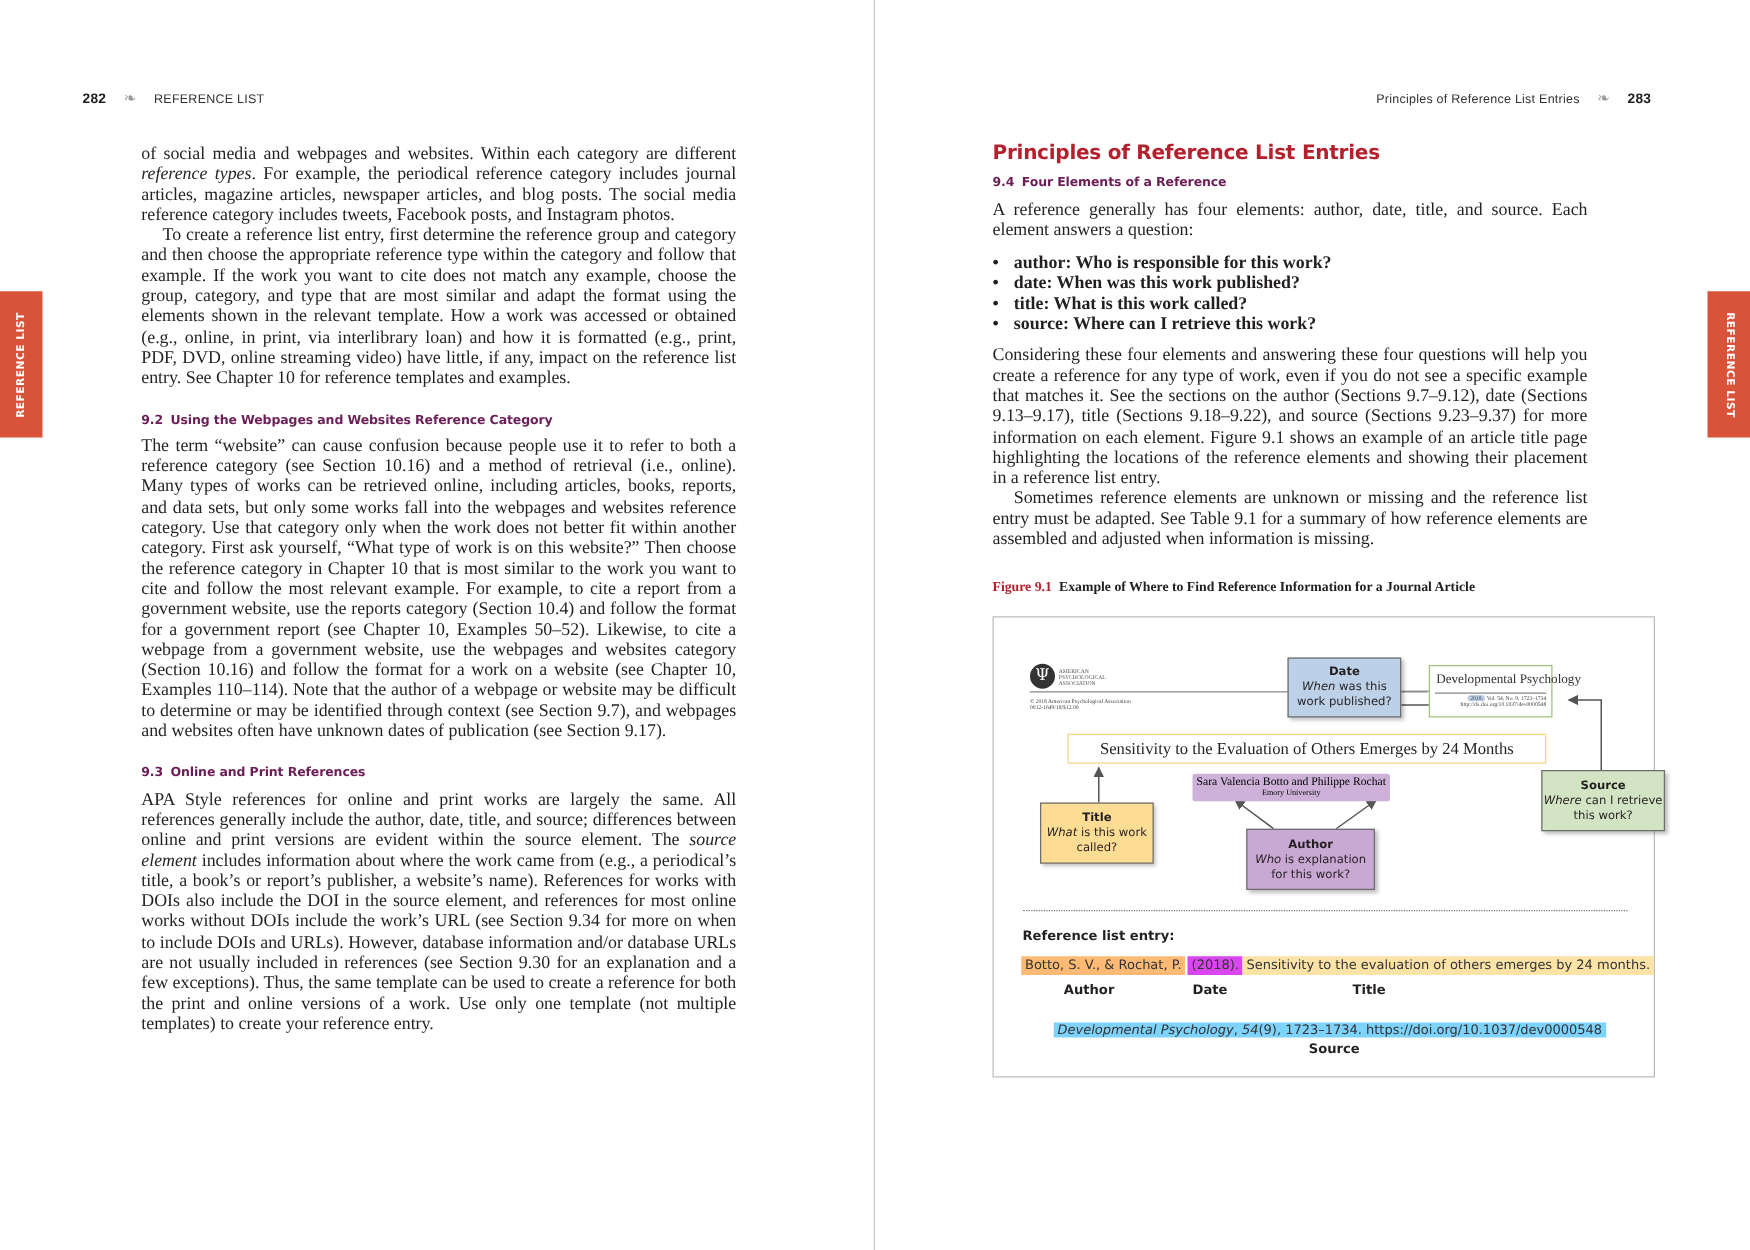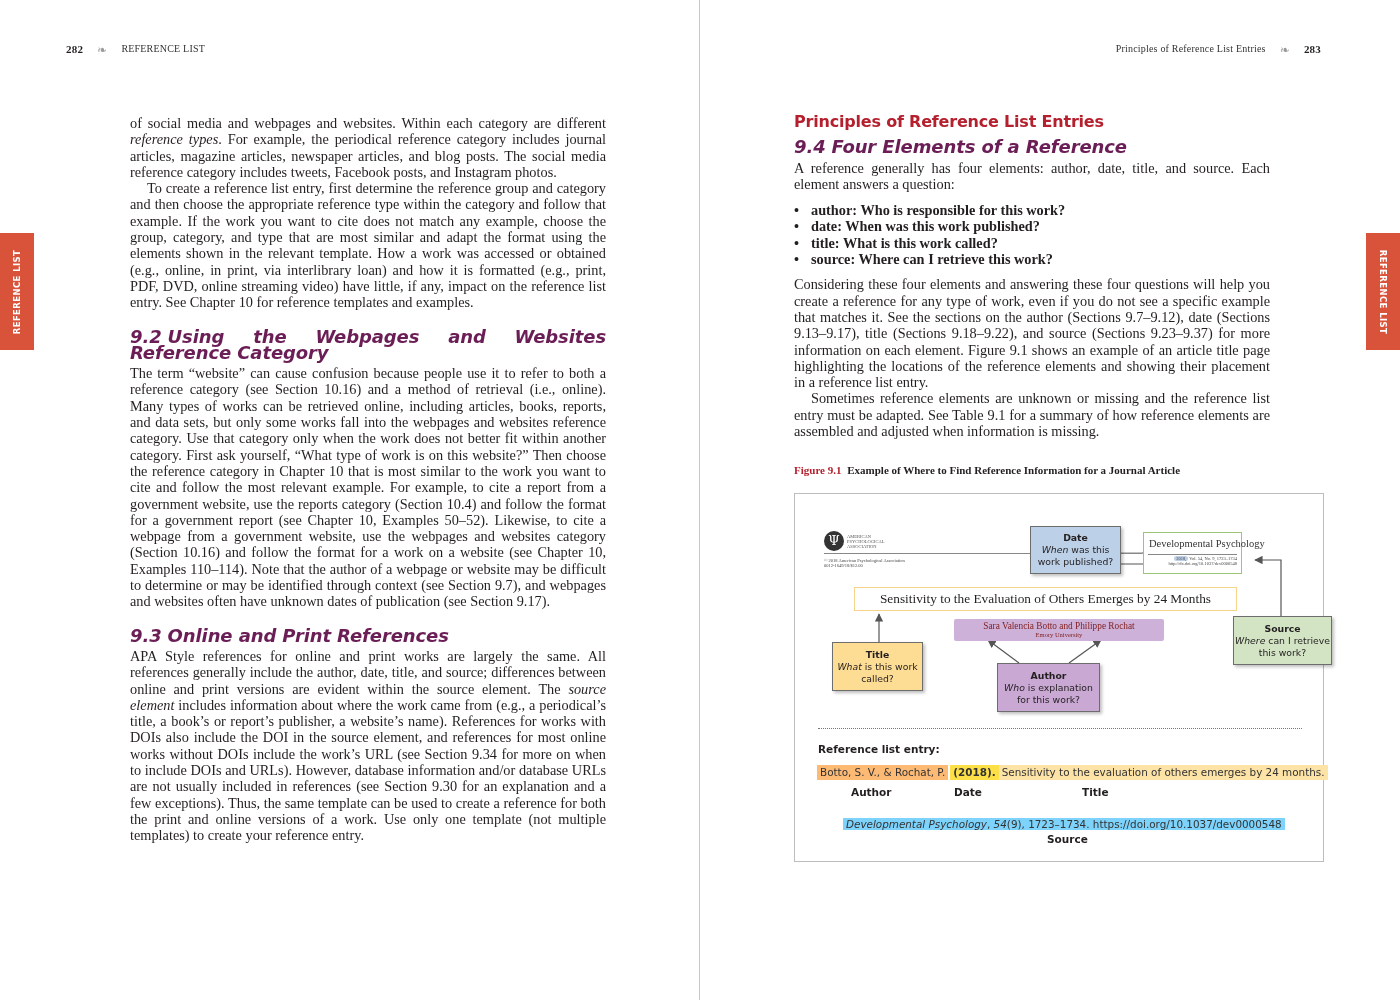--- a/index.html
+++ b/index.html
@@ -1,42 +1,42 @@
 <!DOCTYPE html>
 <html><head>
 <meta charset="utf-8">
 <style>
   * { box-sizing: border-box; margin: 0; padding: 0; }
   html, body { width: 1400px; height: 1000px; background: #ffffff; overflow: hidden; }
   body { position: relative; font-family: "Liberation Serif", serif; color: #231f20; }
 
   .spine { position: absolute; left: 699px; top: 0; width: 1px; height: 1000px; background: #c8c8c8; }
 
-  .running-head { position: absolute; top: 43px; font-family: Liberation Serif, serif; font-size: 10px; color: #333; display: flex; align-items: flex-start; letter-spacing: 0.2px; }
+  .running-head { position: absolute; top: 71px; font-family: Liberation Sans, sans-serif; font-size: 10px; color: #333; display: flex; align-items: flex-end; letter-spacing: 0.2px; }
   .running-head .pnum { font-weight: bold; font-size: 11px; color: #231f20; }
   .running-head .orn { color: #9a9a9a; font-size: 12px; margin: 0 14px; }
   #rh-left { left: 66px; }
   #rh-right { right: 79px; }
   #rh-left .title { text-transform: uppercase; }
 
   .thumb-tab { position: absolute; top: 233px; width: 34px; height: 117px; background: #d9533a; display: flex; align-items: center; justify-content: center; }
   .thumb-tab span { color: #fff; font-family: "DejaVu Sans", sans-serif; font-weight: bold; font-size: 8.5px; letter-spacing: 0.4px; white-space: nowrap; }
   #tab-left { left: 0; }
   #tab-left span { transform: rotate(-90deg); }
   #tab-right { right: 0; }
   #tab-right span { transform: rotate(90deg); }
 
   .body-text { font-family: "Liberation Serif", serif; font-size: 14.3px; line-height: 16.3px; text-align: justify; color: #231f20; }
   .body-text p { margin: 0; }
   .body-text p.indent { text-indent: 17px; }
 
-  #left-col { position: absolute; left: 130px; top: 115px; width: 476px; }
+  #left-col { position: absolute; left: 113px; top: 115px; width: 476px; }
   #right-col { position: absolute; left: 794px; top: 114px; width: 476px; }
 
-  .sec-head { font-family: "DejaVu Sans", sans-serif; font-weight: bold; color: #6b1e56; font-size: 18px; letter-spacing: -0.1px; font-style: italic; }
+  .sec-head { font-family: "DejaVu Sans", sans-serif; font-weight: bold; color: #6b1e56; font-size: 10px; letter-spacing: -0.1px; }
   .sec-head .num { margin-right: 6px; }
   #sec-92 { margin-top: 18px; margin-bottom: 4px; }
   #sec-93 { margin-top: 18px; margin-bottom: 4px; }
 
   .major-head { font-family: "DejaVu Sans", sans-serif; font-weight: bold; font-size: 16px; color: #b5202e; letter-spacing: -0.2px; }
   #sec-94 { margin-top: 9px; margin-bottom: 4px; }
 
   ul.bullets { list-style: none; margin: 10px 0 9px 0; font-weight: bold; }
   ul.bullets li { position: relative; padding-left: 17px; }
   ul.bullets li::before { content: "•"; position: absolute; left: 0; }
@@ -65,31 +65,31 @@
   #callout-source { left: 438px; top: 122px; width: 99px; height: 49px; background: #d3e4c4; }
 
   .journal-box { left: 348px; top: 38px; width: 99px; height: 42px; border: 1.5px solid #9cc47b; background: #fff; }
   .journal-box .jname { position: absolute; left: 5px; top: 5px; font-family: "Liberation Serif", serif; font-size: 10.5px; color: #333; white-space: nowrap; }
   .journal-box .jline { position: absolute; left: 4px; right: 4px; top: 21px; height: 1px; background: #888; }
   .journal-box .jmeta { position: absolute; right: 4px; top: 23px; font-family: "Liberation Serif", serif; font-size: 4.5px; line-height: 5px; color: #444; text-align: right; white-space: nowrap; }
   .journal-box .jyear { background: #bcd0e8; border-radius: 3px; padding: 0 2px; }
 
   .title-box { left: 59px; top: 93px; width: 383px; height: 24px; border: 1.5px solid #f6d58a; background: #fff; font-family: "Liberation Serif", serif; font-size: 13.3px; line-height: 21px; text-align: center; color: #231f20; white-space: nowrap; }
 
-  .author-box { left: 159px; top: 125px; width: 210px; height: 22px; background: #cdb1d8; border-radius: 2px; text-align: center; font-family: "Liberation Serif", serif; color: #7f1d1d; }
+  .author-box { left: 159px; top: 125px; width: 158px; height: 22px; background: #cdb1d8; border-radius: 2px; text-align: center; font-family: "Liberation Serif", serif; color: #000000; }
   .author-box .names { font-size: 9.3px; line-height: 10px; margin-top: 2px; }
   .author-box .affil { font-size: 6.5px; line-height: 7px; }
 
   .dotted-line { left: 23px; top: 234px; width: 484px; border-top: 1px dotted #777; }
   .ref-label { left: 23px; top: 249px; font-size: 10.5px; font-weight: bold; color: #231f20; }
 
   .ref-row { left: 22px; top: 271px; font-size: 10.4px; line-height: 15px; color: #333; white-space: nowrap; display: flex; }
   .hl { padding: 0 3px; }
   .hl-author { background: #fdba74; }
-  .hl-date { background: #fde047; margin-left: 2px; font-weight: bold; }
+  .hl-date { background: #d946ef; margin-left: 2px; }
   .hl-title { background: #fde3a6; }
   .hl-source { background: #7dd3fc; }
   .hl-source em { font-style: italic; }
 
   .el-label { font-size: 10.5px; font-weight: bold; color: #231f20; }
   #lbl-author { left: 56px; top: 292px; }
   #lbl-date { left: 159px; top: 292px; }
   #lbl-title { left: 287px; top: 292px; }
   .source-row { left: 48px; top: 323px; font-size: 10.4px; line-height: 15px; color: #333; white-space: nowrap; }
   #lbl-source { left: 252px; top: 339px; }

